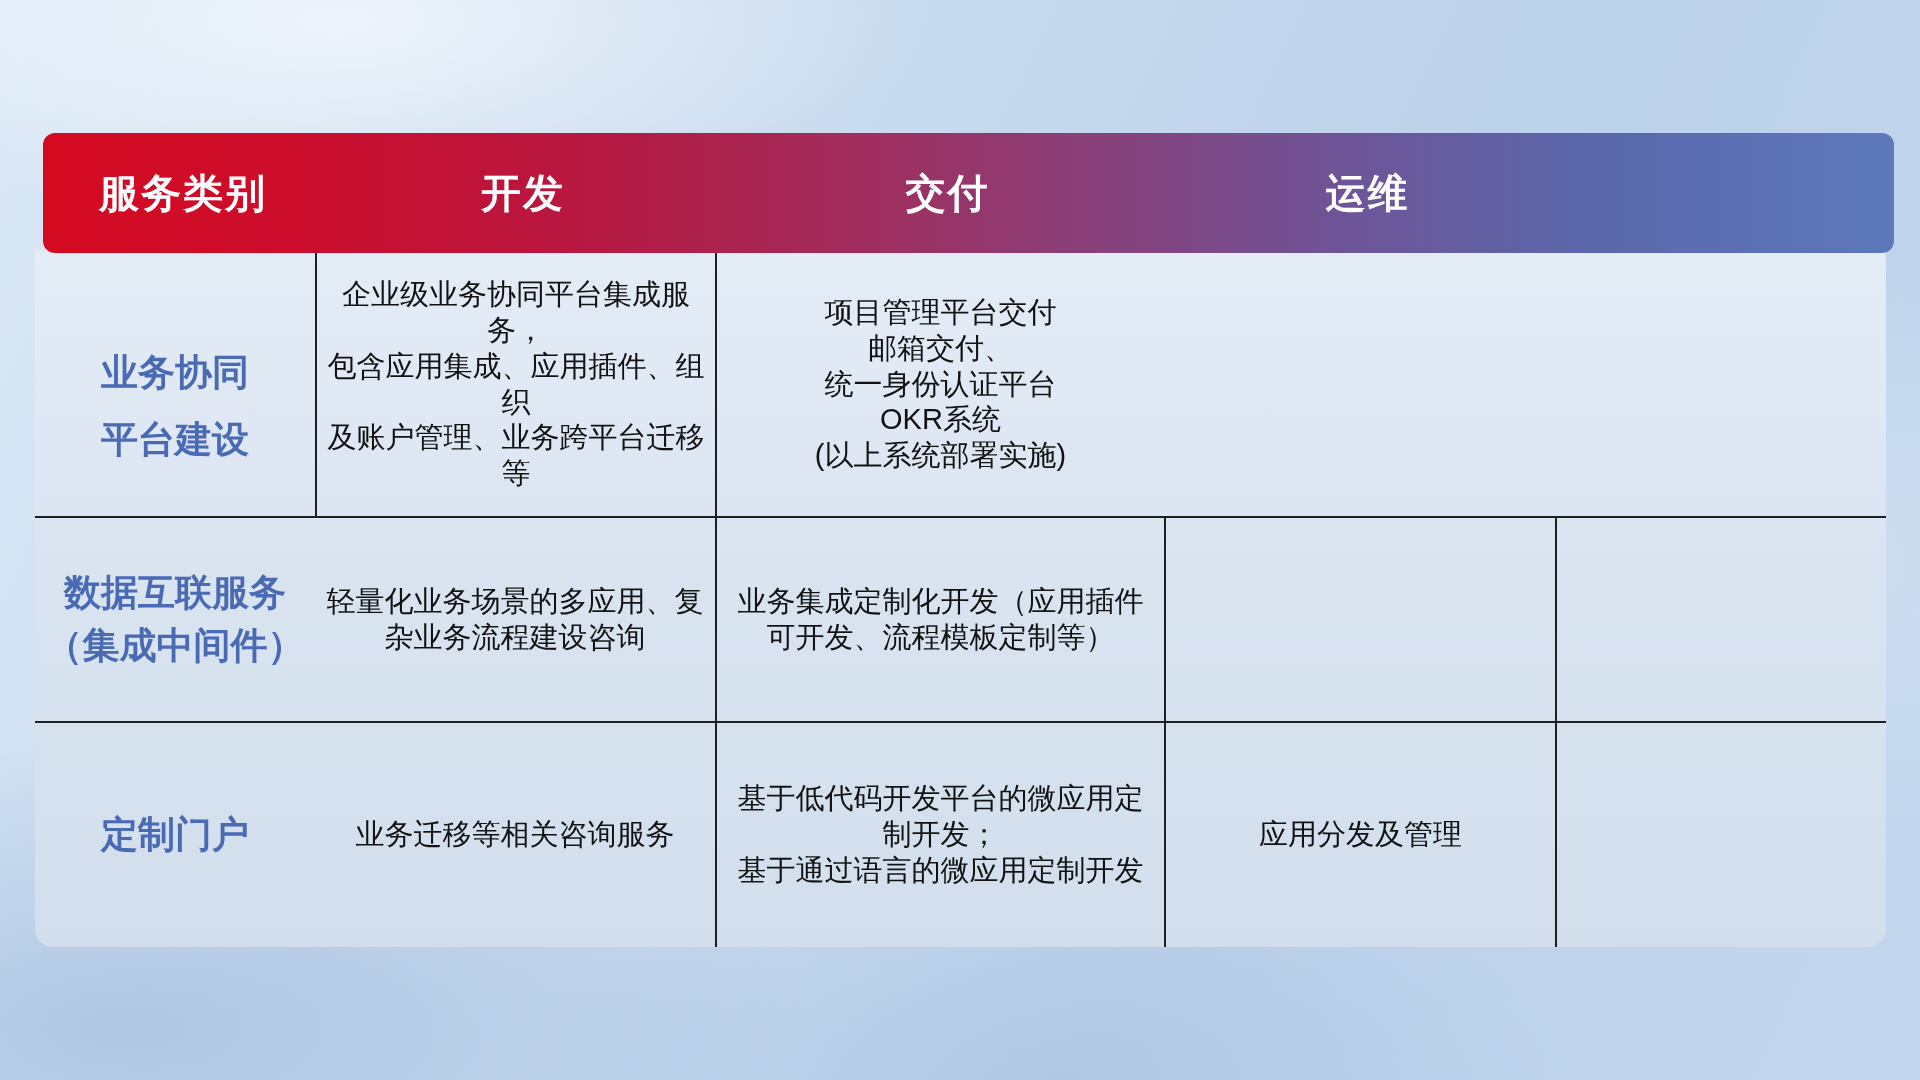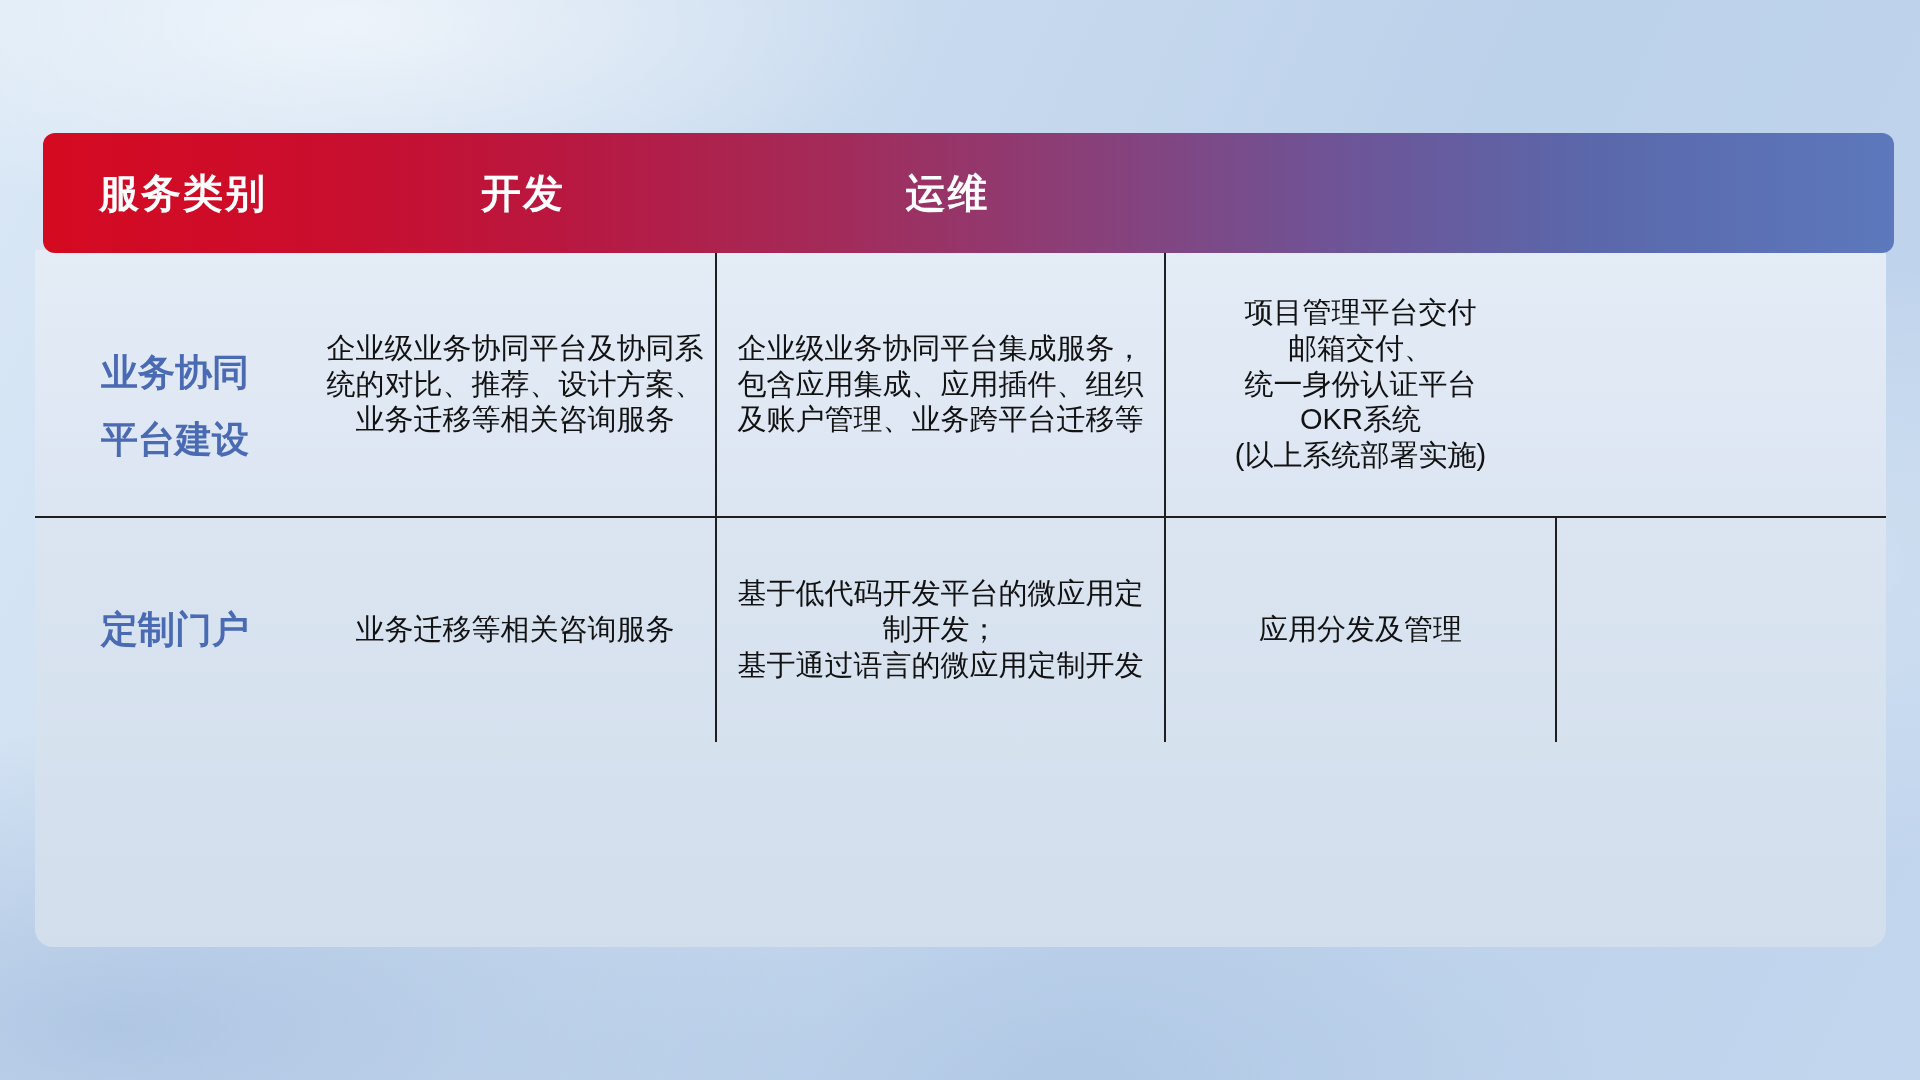--- a/index.html
+++ b/index.html
@@ -85,41 +85,49 @@
 </head>
 <body>
 
 <div class="canvas">
 
   <div class="panel"></div>
 
   <div class="header-band">
     <div class="th">服务类别</div>
     <div class="th">开发</div>
+    <div class="th">交付</div>
     <div class="th">运维</div>
   </div>
 
   <div class="tbody">
 
     <div class="tr r1">
       <div class="td category">业务协同
 平台建设</div>
-      <div class="td">企业级业务协同平台及协同系
-统的对比、推荐、设计方案、
-业务迁移等相关咨询服务</div>
       <div class="td vline">企业级业务协同平台集成服务，
 包含应用集成、应用插件、组织
 及账户管理、业务跨平台迁移等</div>
       <div class="td vline">项目管理平台交付
 邮箱交付、
 统一身份认证平台
 OKR系统
 (以上系统部署实施)</div>
     </div>
 
+    <div class="tr r2">
+      <div class="td category">数据互联服务
+（集成中间件）</div>
+      <div class="td">轻量化业务场景的多应用、复
+杂业务流程建设咨询</div>
+      <div class="td vline">业务集成定制化开发（应用插件
+可开发、流程模板定制等）</div>
+      <div class="td vline"></div>
+      <div class="td vline"></div>
+    </div>
 
     <div class="tr r3">
       <div class="td category">定制门户</div>
       <div class="td">业务迁移等相关咨询服务</div>
       <div class="td vline">基于低代码开发平台的微应用定
 制开发；
 基于通过语言的微应用定制开发</div>
       <div class="td vline">应用分发及管理</div>
       <div class="td vline"></div>
     </div>

